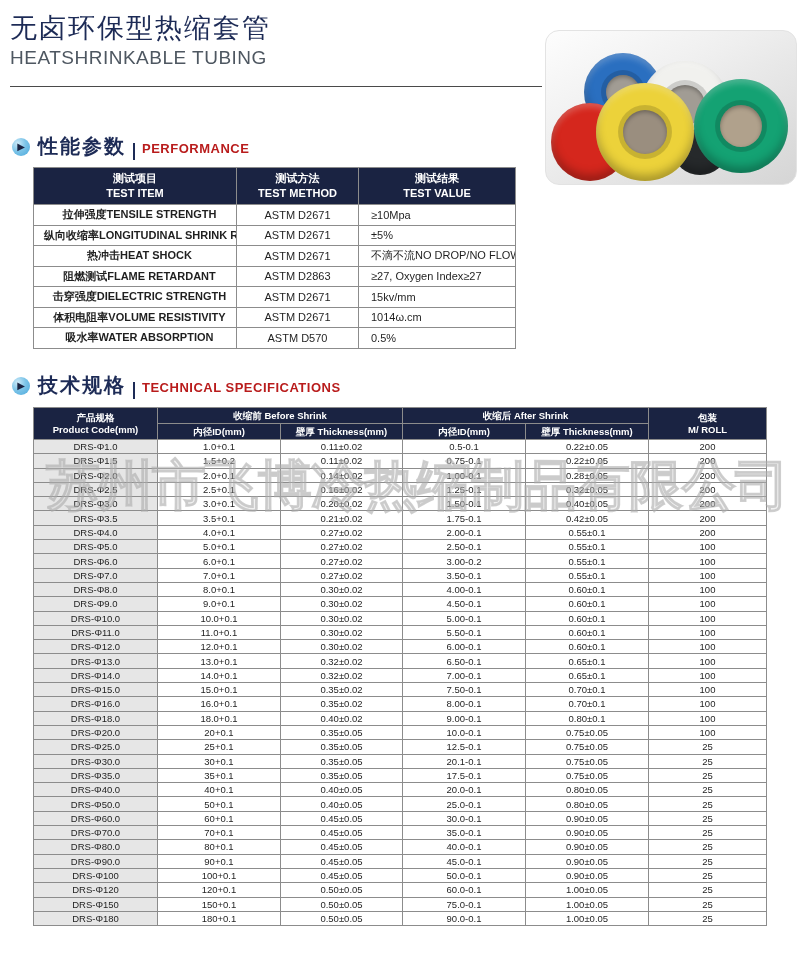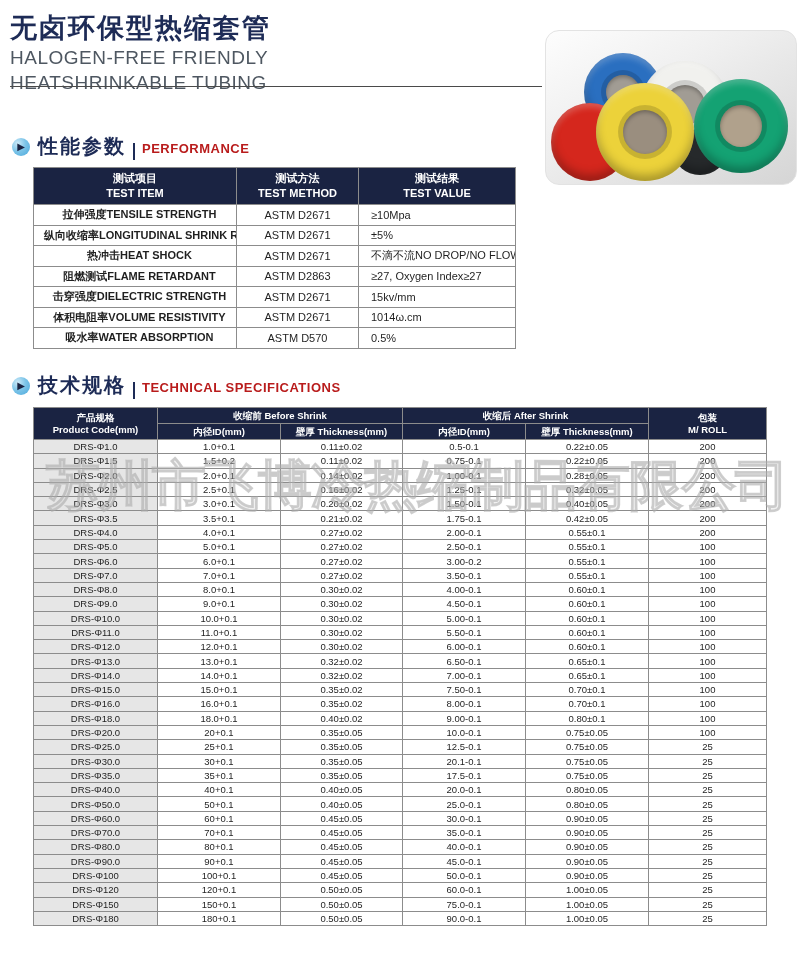--- a/index.html
+++ b/index.html
@@ -5,21 +5,21 @@
   html,body{margin:0;padding:0;}
   body{
     width:800px;height:971px;background:#ffffff;
     font-family:"Liberation Sans","DejaVu Sans",sans-serif;
     color:#222;
   }
   .page{position:relative;width:800px;height:971px;overflow:hidden;background:#fff;}
 
   
   .title-block{position:absolute;left:10px;top:12px;}
-  .title-cn{font-size:27px;font-weight:bold;color:var(--title_navy);letter-spacing:2px;line-height:1.2;}
+  .title-cn{font-size:27px;font-weight:normal;color:var(--title_navy);letter-spacing:2px;line-height:1.2;}
   .title-en{font-size:19px;color:var(--text_gray);font-weight:normal;letter-spacing:.5px;line-height:1.12;margin-top:3px;}
   .title-rule{position:absolute;left:10px;top:86px;width:532px;border-top:1px solid #4a4a4a;}
 
   
   .product-card{position:absolute;left:545px;top:30px;width:250px;height:153px;border-radius:14px;
     background:linear-gradient(150deg,#fdfdfd 0%,#efefef 40%,#d5d5d5 100%);
     border:1px solid #e3e3e3;overflow:hidden;}
   .roll{position:absolute;border-radius:50%;box-shadow:inset 0 -6px 10px rgba(0,0,0,.28), inset 0 4px 6px rgba(255,255,255,.25);}
   .roll .core{position:absolute;left:50%;top:50%;transform:translate(-50%,-50%);border-radius:50%;
     box-shadow:0 0 0 5px rgba(0,0,0,.15), inset 0 2px 4px rgba(0,0,0,.3);}
@@ -79,21 +79,20 @@
     font-size:54px;font-weight:bold;letter-spacing:-1px;white-space:nowrap;
     color:rgba(200,200,200,.25);-webkit-text-stroke:1px rgba(165,165,165,.5);}
 </style>
 </head>
 <body>
 
 <div class="page">
 
   <div class="title-block">
     <div class="title-cn">无卤环保型热缩套管</div>
-    <div class="title-en">HALOGEN-FREE FRIENDLY</div>
     <div class="title-en">HEATSHRINKABLE TUBING</div>
   </div>
   <div class="title-rule"></div>
 
   <div class="product-card">
     <div class="roll roll-blue" style="background: rgb(42, 111, 192);">
         <div class="core" style="background: rgb(161, 156, 148);"></div>
       </div>
     <div class="roll roll-white" style="background: rgb(241, 241, 238);">
         <div class="core" style="background: rgb(161, 156, 148);"></div>

